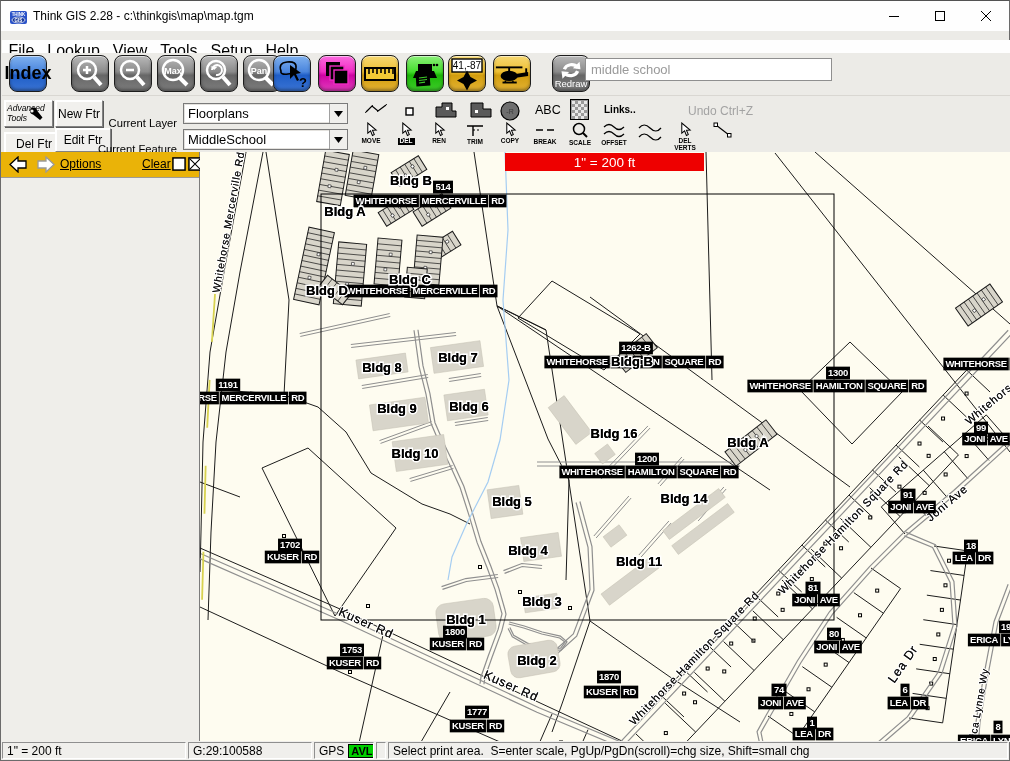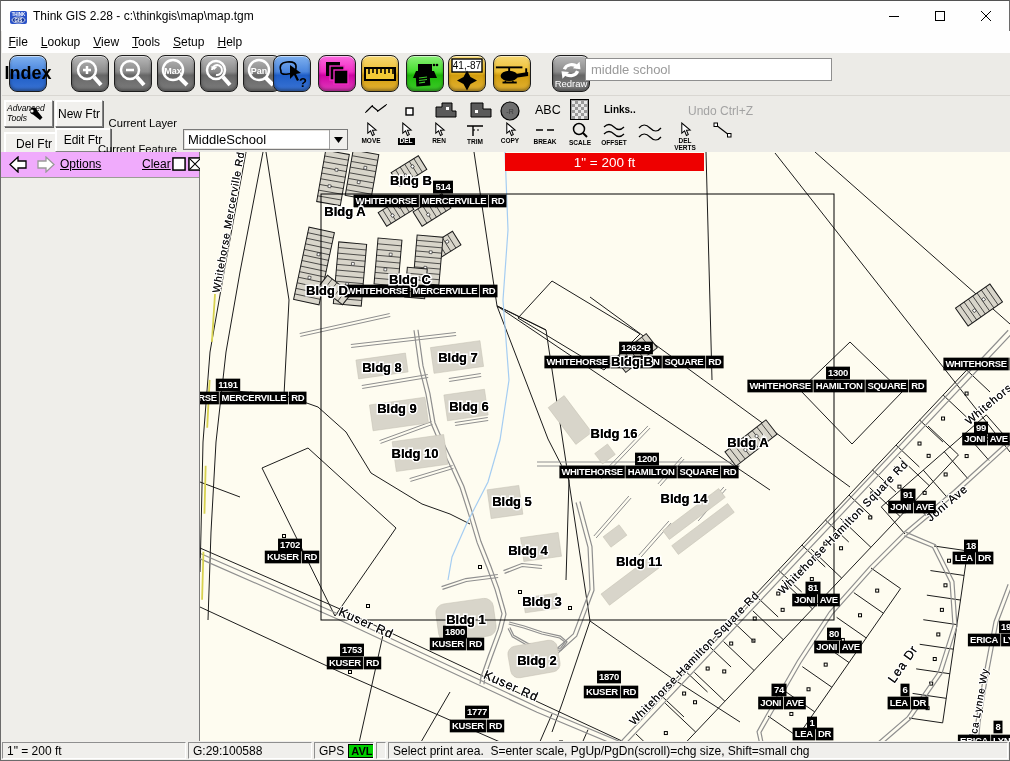--- a/index.html
+++ b/index.html
@@ -8,21 +8,21 @@
   #window { position:absolute; inset:0; border:1px solid #6b6b6b; border-top:1px solid #535353; background:#ecebe7; }
 
   
   #titlebar { position:absolute; left:0; top:0; width:100%; height:30px; background:#fefefe; display:flex; align-items:center; }
   #app-icon { width:17px; height:13px; margin-left:9px; position:relative; }
   #title-text { margin-left:6px; font-size:12px; color:#000; }
   #win-buttons { position:absolute; right:0; top:0; height:30px; display:flex; }
   .win-btn { width:46px; height:30px; display:flex; align-items:center; justify-content:center; }
 
   
-  #menubar { position:absolute; left:1px; top:30px; width:1008px; height:22px; background:#fefefe; display:flex; align-items:center; font-size:12px; }
+  #menubar { position:absolute; left:1px; top:39px; width:1008px; height:22px; background:#fefefe; display:flex; align-items:center; font-size:16px; }
   .menu-item { padding:0 6.5px; color:#000; }
   .menu-item span.u { text-decoration:underline; }
 
   
   #toolbar1 { position:absolute; left:1px; top:52px; width:1008px; height:43px; background:#ecebe7; border-bottom:1px solid #d9d7d2; }
   .tb-btn { position:absolute; top:2px; width:38px; height:37px; border-radius:8px; border:1px solid #1d1d1d;
             box-shadow: inset 0 1px 0 rgba(255,255,255,.55), inset 0 -2px 3px rgba(0,0,0,.35);
             display:flex; align-items:center; justify-content:center; }
   .tb-gray  { background:linear-gradient(#b9b9b9 0%, #8b8b8b 45%, #676767 55%, #7d7d7d 100%);margin-left:14px; }
   .tb-blue  { background:linear-gradient(#7fb1ef 0%, #4a85dd 45%, #1f5ec7 55%, #3a74d4 100%); }
@@ -38,21 +38,21 @@
   .combo { position:absolute; height:21px; background:#fff; border:1px solid #7a7a7a; box-shadow:0 0 0 1px #e4e2de inset; font-size:13px; display:flex; align-items:center; }
   .combo .val { flex:1; padding-left:4px; color:#000; }
   .combo .drop { width:18px; height:100%; background:#f0efec; border-left:1px solid #a0a0a0; display:flex; align-items:center; justify-content:center; }
   .mini-icon { position:absolute; }
   .tool2 { position:absolute; width:34px; text-align:center; } .tool2 svg { display:block; margin:0 auto; }
   .tool2 .lbl { font-size:6.5px; font-weight:bold; letter-spacing:0; color:#000; line-height:6.5px; margin-top:1px; }
   #undo-label { position:absolute; color:#a3a3a3; font-size:12px; }
 
   
   #sidebar { position:absolute; left:0; top:151px; width:199px; height:590px; background:#efeeea; border-right:1px solid #7c7c7c; }
-  #sb-header { position:absolute; left:0; top:0; width:100%; height:26px; background:#f0abfc; border-bottom:1px solid #9d9b96; }
+  #sb-header { position:absolute; left:0; top:0; width:100%; height:26px; background:#eab308; border-bottom:1px solid #9d9b96; }
   #sb-header .link { position:absolute; font-size:12px; color:#000; text-decoration:underline; }
 
   
   #map { position:absolute; left:199px; top:151px; width:810px; height:590px; background:#fefcf0; overflow:hidden; }
 
   
   #statusbar { position:absolute; left:0px; top:740px; width:1008px; height:19px; background:#f0efec; display:flex; font-size:12px; }
   .sb-panel { white-space:pre; border:1px solid #fff; border-top-color:#8f8f8f; border-left-color:#8f8f8f; margin:1px 1px 1px 1px; padding:0 4px; display:flex; align-items:center; overflow:hidden; }
   #gps-badge { background:#00d000; border:1px solid #000; padding:0 2px; font-weight:bold; margin-left:4px; font-size:11px; }
 </style>
@@ -226,20 +226,28 @@
         <span>New Ftr</span>
       </div>
     <div class="btn3d" style="left:2px;top:36px;width:60px;height:24px">
         <span>Del Ftr</span>
       </div>
     <div class="btn3d" style="left:53px;top:32px;width:56px;height:24px">
         <span>Edit Ftr</span>
       </div>
 
     <span class="cl-label" style="left:0;top:9px;width:178px;text-align:right">Current Layer</span>
+    <div class="combo" style="left:181px;top:7px;width:165px">
+      <span class="val">Floorplans</span>
+      <span class="drop">
+          <svg width="9" height="6" viewBox="0 0 9 6">
+            <path d="M0,0 L9,0 L4.5,6 Z" fill="#000"></path>
+          </svg>
+        </span>
+    </div>
     <span class="cl-label" style="left:0;top:35px;width:178px;text-align:right">Current Feature</span>
     <div class="combo" style="left:181px;top:33px;width:165px">
       <span class="val">MiddleSchool</span>
       <span class="drop">
           <svg width="9" height="6" viewBox="0 0 9 6">
             <path d="M0,0 L9,0 L4.5,6 Z" fill="#000"></path>
           </svg>
         </span>
     </div>
 

